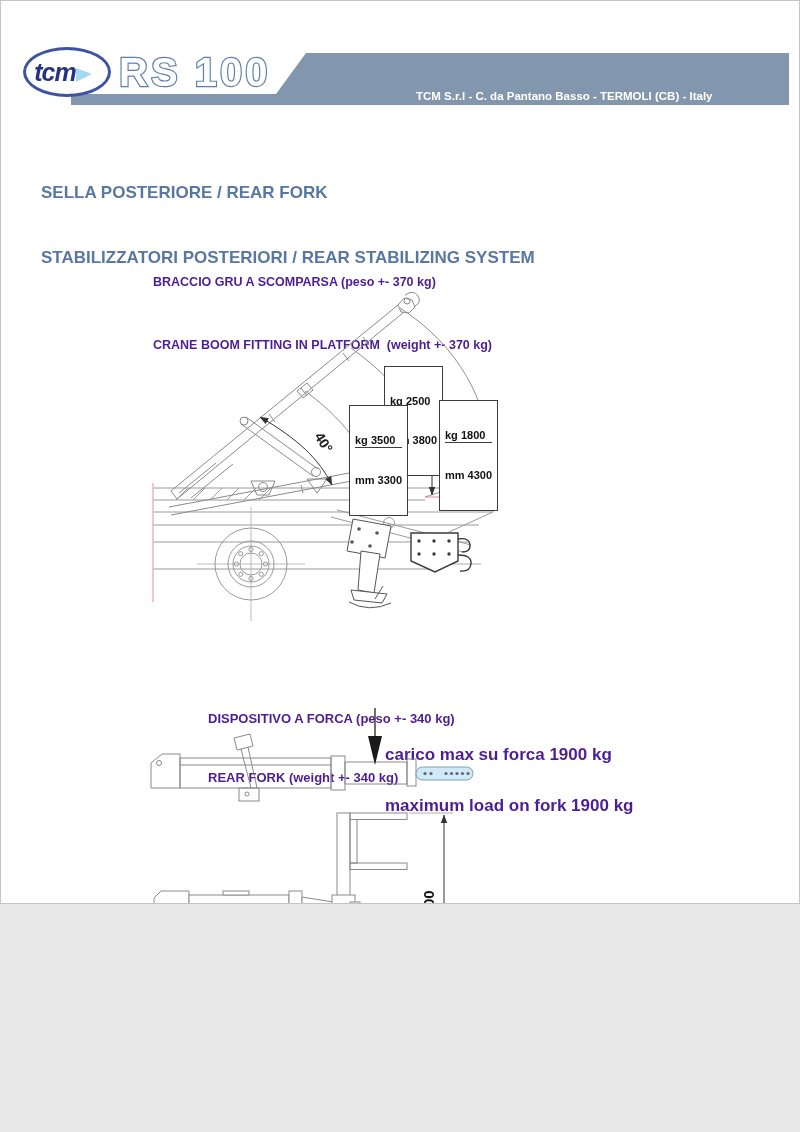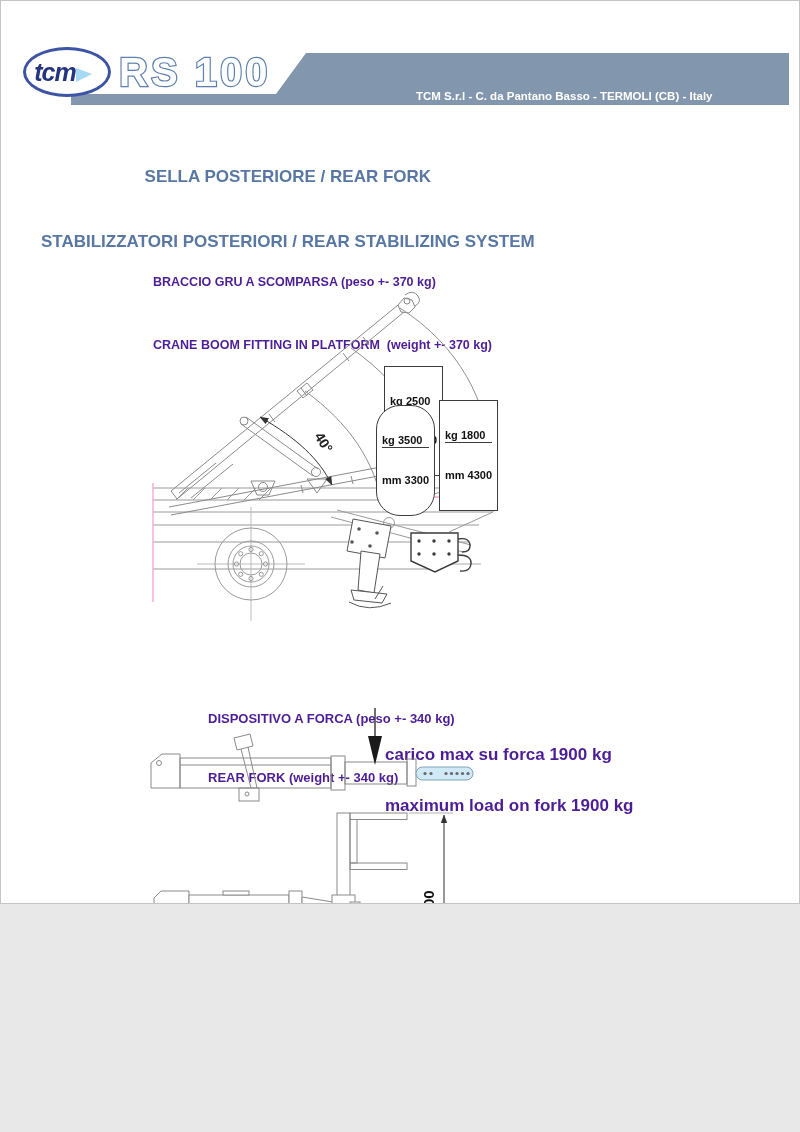--- a/index.html
+++ b/index.html
@@ -24,38 +24,38 @@
     border-top:6px solid transparent; border-bottom:8px solid transparent;
     transform:translateX(-4px) translateY(3px);
   }
   .model-svg { position:absolute; left:110px; top:42px; }
   .contact {
     position:absolute; left:415px; top:57px; color:#fff;
     font-weight:bold; font-size:11.5px; line-height:15.5px; white-space:pre;
   }
   
   .titles {
-    position:absolute; left:40px; top:122px; color:#5878a3;
-    font-weight:bold; font-size:17px; line-height:21.5px; white-space:pre;text-align:center;
+    position:absolute; left:40px; top:138px; color:#5878a3;
+    font-weight:bold; font-size:17px; line-height:21.5px; white-space:pre;
   }
   
   .cap { position:absolute; color:#4c1d95; font-weight:bold; white-space:pre; }
   .cap-crane { left:152px; top:229px; font-size:12.5px; line-height:21px; }
   .cap-stab  { left:384px; top:572px; font-size:12.5px; line-height:18px; }
   .cap-fork  { left:207px; top:669px; font-size:13px;   line-height:19.5px; }
   .cap-note  { left:384px; top:711px; font-size:17px; line-height:17px; }
   
   .load-box {
     position:absolute; background:#fff; border:1px solid #3c3c3c;
     font-weight:bold; font-size:11px; line-height:13px; color:#111;
     padding:2px 5px; white-space:pre; z-index:5;
   }
   .load-box .divided { border-bottom:1px solid #3c3c3c; }
   .box1 { left:383px; top:365px; }
-  .box2 { left:375px; top:404px;border-radius:24px; }
+  .box2 { left:348px; top:404px; }
   .box3 { left:438px; top:399px; }
   
   .drw { position:absolute; }
   
   .footer-rule {
     position:absolute; left:36px; top:1053px; width:729px; height:3px;
     background:#8296ad;
   }
   .page-num {
     position:absolute; left:748px; top:1058px; font-size:16px; color:#2b2b2b;

